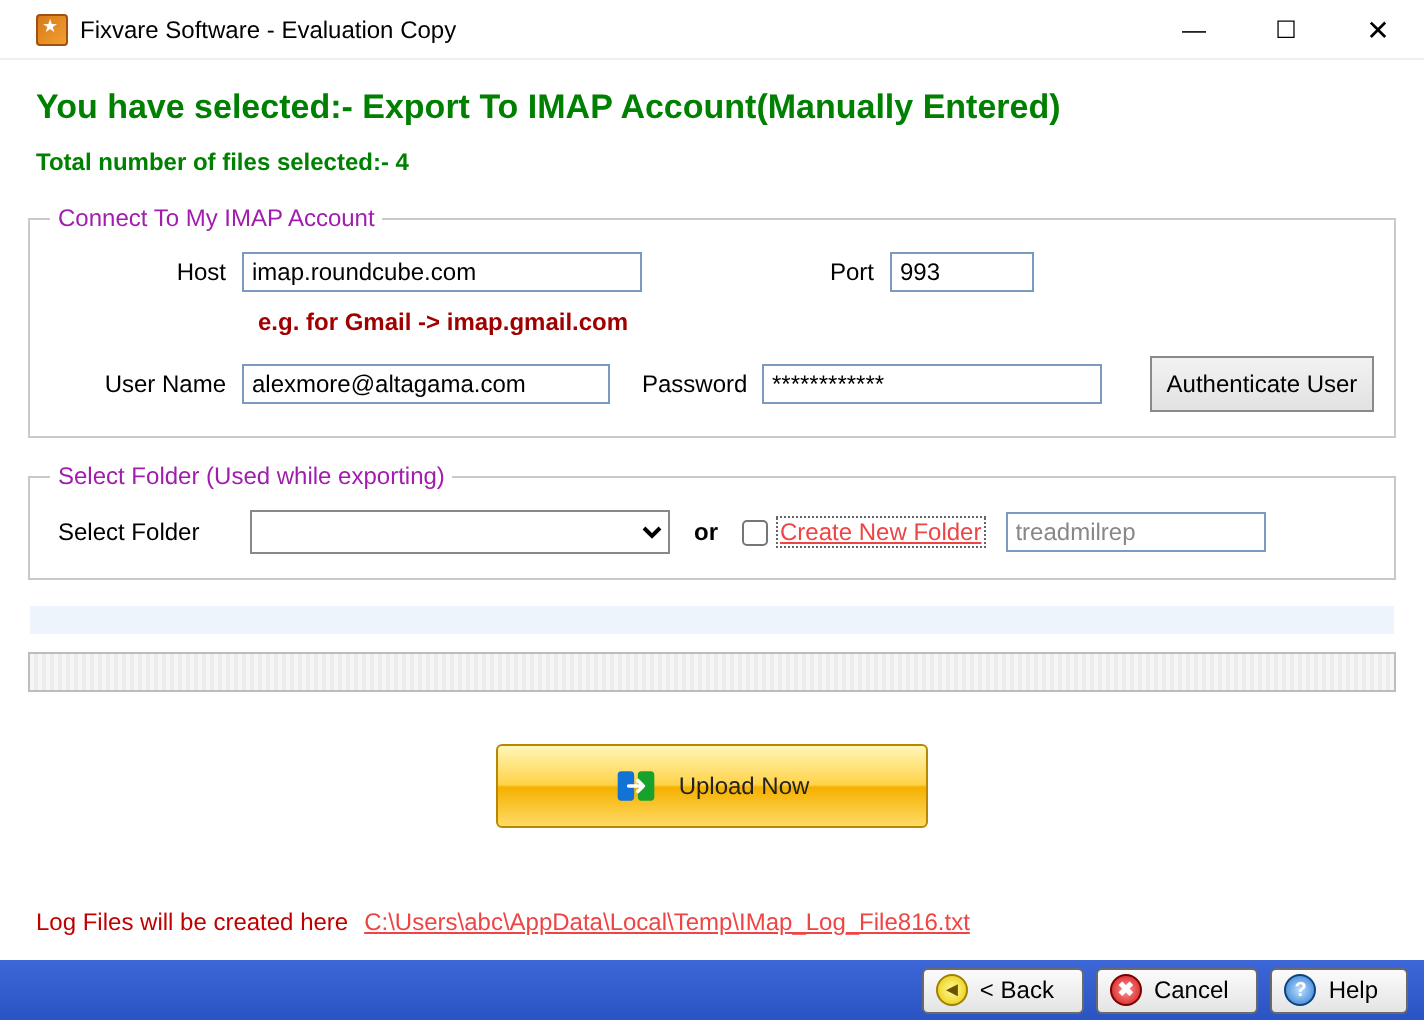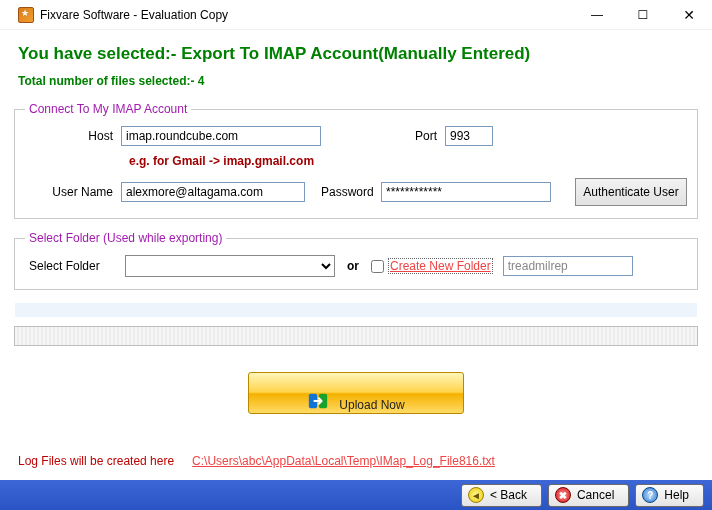--- a/index.html
+++ b/index.html
@@ -35,26 +35,26 @@
   .or { margin: 0 12px; font-weight: bold; }
   input[type=checkbox]{ margin:0 4px 0 0; vertical-align:middle;}
   .chklabel{border:1px dotted #666; padding:0 1px;}
 
   .newfolder-input { border:1px solid #c8c8c8; background:#fff; height:20px; color:#888; padding:1px 4px; width:130px;}
 
   .progress-back { height:16px; background:#eef4fb; border:1px solid #fff; margin: 10px 0 8px 0;}
   .progress-bar { height:20px; border:1px solid #bdbdbd; background: repeating-linear-gradient(90deg,#f6f6f6,#f6f6f6 2px,#ececec 2px,#ececec 4px); margin-bottom: 26px;}
 
   .upload-wrap { display:flex; justify-content:center; margin-bottom: 40px;}
-  .upload-btn { display:flex; align-items:flex-end; justify-content:center; gap:10px; width:216px; height:42px;
+  .upload-btn { display:flex; align-items:center; justify-content:center; gap:10px; width:216px; height:42px;
     background: linear-gradient(#fff6b8,#ffd34a 48%,#f5b100 52%,#ffdb66);
     border:1px solid #b88900; border-radius:3px; cursor:pointer; font-size:12px; color:#222;}
   .upload-icon{ width:22px; height:22px; }
 
-  .logline { display:flex; align-items:flex-start; gap:18px; padding: 0 4px 10px 4px; }
+  .logline { display:flex; align-items:flex-start; gap:8px; padding: 0 4px 10px 4px; }
   .logline .red { color:#c00000; font-size:12px; }
 
   .footer { position:absolute; bottom:0; left:0; right:0; height:30px; background: linear-gradient(#3d67d6,#2a53c3); display:flex; align-items:center; justify-content:flex-end; padding:0 8px; gap:6px; }
   .footbtn { height:23px; display:flex; align-items:center; gap:6px; padding:0 14px 0 6px; background:linear-gradient(#fbfbfb,#e4e4e4); border:1px solid #6a6a6a; border-radius:3px; cursor:pointer; font-size:12px;}
   .footbtn .circ { width:16px; height:16px; border-radius:50%; display:flex; align-items:center; justify-content:center; font-size:10px; font-weight:bold;}
   .circ.yellow{ background:radial-gradient(#fffb9a,#e8c800); border:1px solid #a08000; color:#6a5200;}
   .circ.red{ background:radial-gradient(#ff9a9a,#d01010); border:1px solid #7a0000; color:#fff;}
   .circ.blue{ background:radial-gradient(#bfe0ff,#2a78d0); border:1px solid #0a4480; color:#fff;}
 </style>
 </head>
@@ -75,21 +75,21 @@
   <div class="green1">You have selected:- Export To IMAP Account(Manually Entered)</div>
   <div class="green2">Total number of files selected:- 4</div>
 
   <fieldset>
     <legend>Connect To My IMAP Account</legend>
 
     <div class="row">
       <div class="lbl" style="width:96px">Host</div>
       <input type="text" style="width: 200px;" value="imap.roundcube.com">
       <div class="lbl" style="width:124px">Port</div>
-      <input type="text" style="width: 48px;" value="993">
+      <input type="text" style="width: 72px;" value="993">
     </div>
 
     <div class="hint">e.g. for Gmail -&gt; imap.gmail.com</div>
 
     <div class="row" style="margin-bottom:0">
       <div class="lbl" style="width:96px">User Name</div>
       <input type="text" style="width: 184px;" value="alexmore@altagama.com">
       <div class="lbl" style="width:76px;padding-left:16px;text-align:left">Password</div>
       <input type="text" style="width: 170px;" value="************">
       <div style="flex:1"></div>

